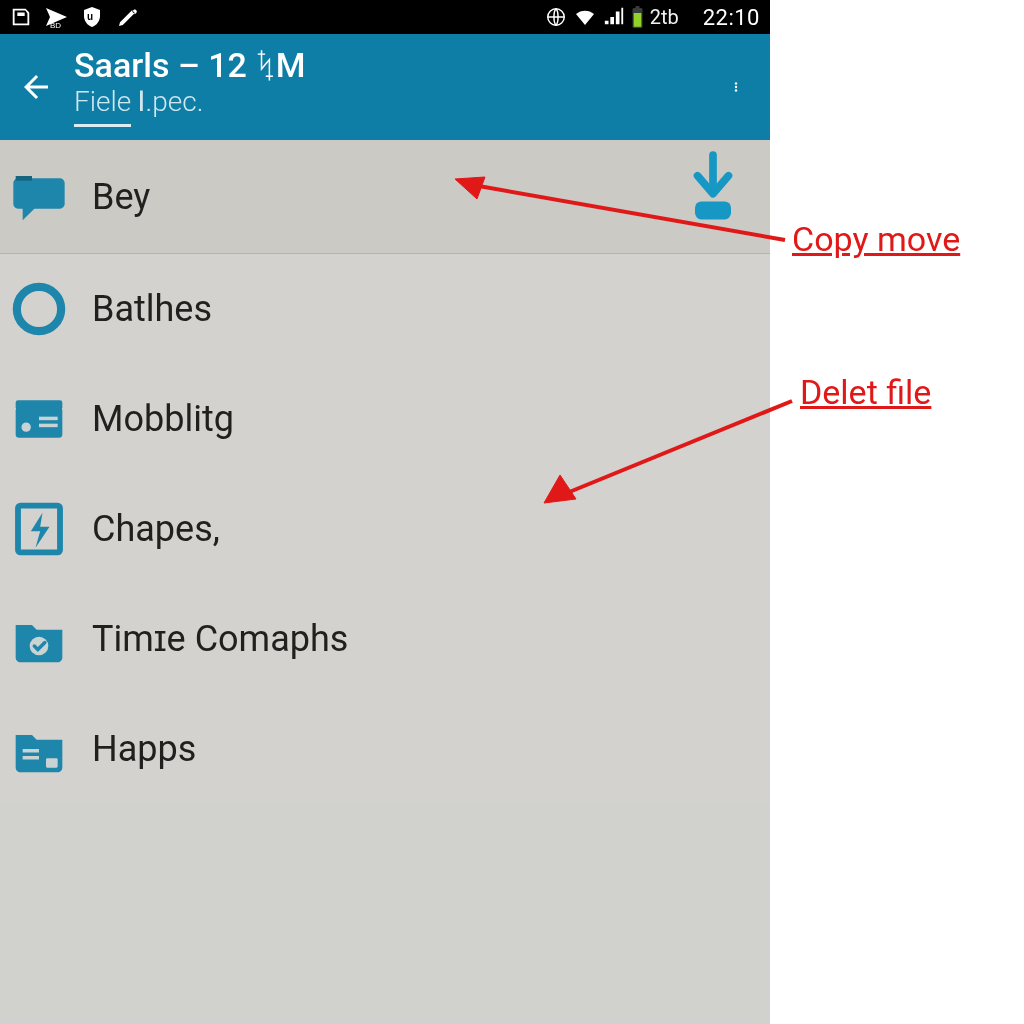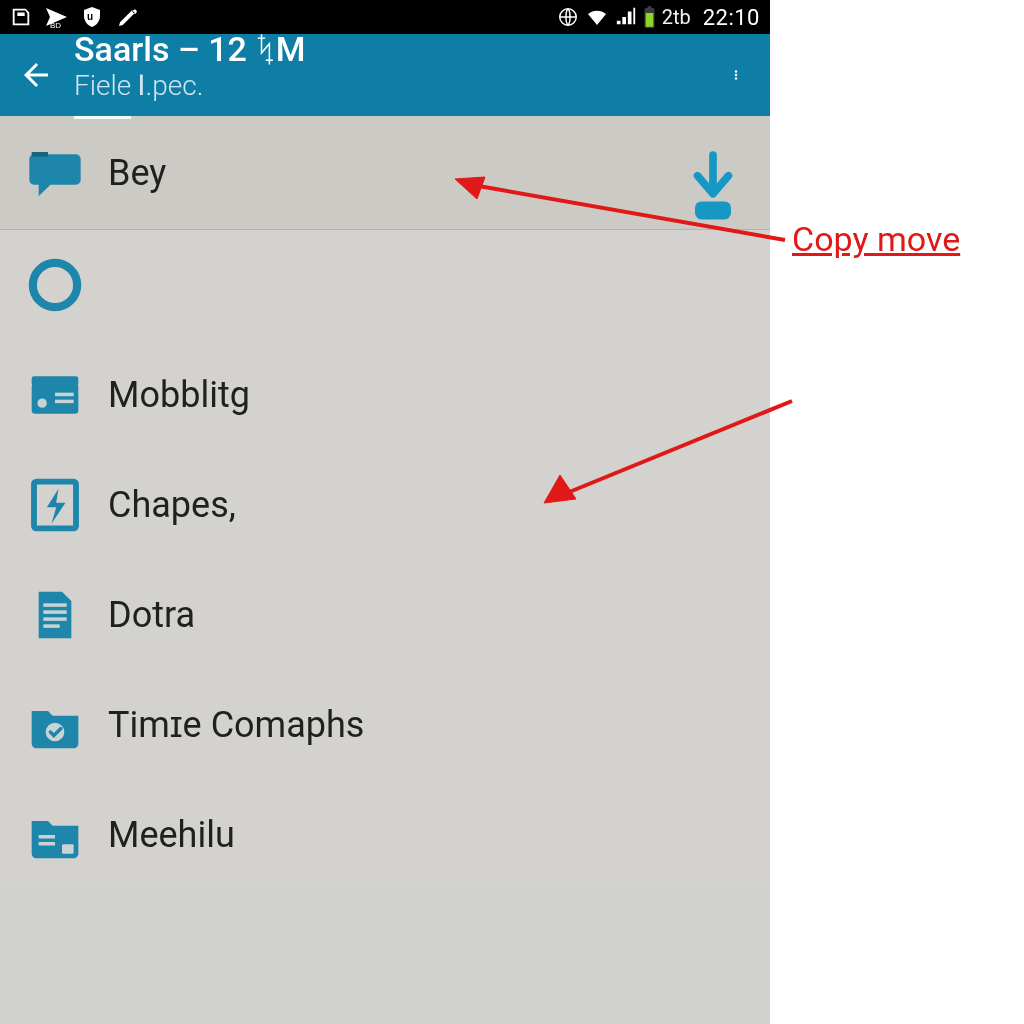--- a/index.html
+++ b/index.html
@@ -18,39 +18,39 @@
 
   .status-bar {
     position: relative; height: 34px; background: #000; color: #fff;
     display: flex; align-items: center; justify-content: space-between;
     padding: 0 10px; font-size: 20px; z-index: 2;
   }
   .status-left, .status-right { display: flex; align-items: center; gap: 12px; }
   .status-right { gap: 6px; }
   .si { display: inline-flex; align-items: center; justify-content: center; height: 24px; }
   .si svg { display: block; }
-  .clock { font-size: 22px; letter-spacing: 0.5px; margin-left: 4px; }
+  .clock { font-size: 22px; letter-spacing: 0.5px; margin-left: 16px; }
   .datelabel { font-size: 20px; margin-right: 2px; opacity: 0.95; }
 
   .app-bar {
-    position: relative; height: 82px; background: #0f7ea6;
+    position: relative; height: 106px; background: #0f7ea6;
     display: flex; align-items: center; color: #fff; z-index: 1;
     padding: 0 14px;
   }
   .back-icon { width: 44px; height: 44px; display: flex; align-items: center; justify-content: center; }
   .app-titles { margin-left: 16px; flex: 1; }
   .app-title { font-size: 34px; font-weight: 500; line-height: 1.1; }
   .app-subtitle { font-size: 28px; font-weight: 300; color: #cfe7ef; line-height: 1.1; margin-top: 2px; }
-  .app-subtitle .underline { display: inline-block; border-bottom: 3px solid rgba(255,255,255,0.85); padding-bottom: 14px; margin-right: 6px; }
+  .app-subtitle .underline { display: inline-block; border-bottom: 3px solid rgba(255,255,255,0.85); padding-bottom: 6px; margin-right: 6px; }
   .overflow { width: 40px; height: 60px; display: flex; align-items: center; justify-content: center; }
 
   .list { position: relative; z-index: 0; }
   .row {
     display: flex; align-items: center; height: 110px;
-    padding: 0 24px; background: #f4f3f0;
+    padding: 0 8px; background: #f4f3f0;
   }
   .row + .row { border-top: 0; }
   .row.first { background: #ece9e4; height: 114px; border-bottom: 1px solid #cfcfc9; }
   .ico { width: 62px; height: 62px; flex: 0 0 62px; display: flex; align-items: center; justify-content: center; margin-right: 22px; }
   .ico svg { width: 56px; height: 56px; }
   .label { font-size: 36px; color: #1a1a1a; font-weight: 400; }
   .row.first .label { font-weight: 400; }
 
   .dl-icon { position: absolute; right: 30px; top: 150px; width: 54px; height: 72px; z-index: 3; }
   .dl-icon svg { width: 54px; height: 72px; }
@@ -161,20 +161,21 @@
         </span>
         <span class="label">Bey</span>
       </div>
 
       <div class="row">
         <span class="ico">
           <svg viewBox="0 0 48 48">
               <circle cx="24" cy="24" r="19" fill="none" stroke="#1797c4" stroke-width="7"></circle>
             </svg>
         </span>
+        <span class="label">Batlhes</span>
       </div>
 
       <div class="row">
         <span class="ico">
           <svg viewBox="0 0 48 48">
               <rect x="4" y="14" width="40" height="26" rx="3" fill="#1797c4"></rect>
               <rect x="4" y="8" width="40" height="8" rx="2" fill="#1797c4"></rect>
               <circle cx="13" cy="31" r="4" fill="#eaf4f7"></circle>
               <rect x="24" y="22" width="16" height="3" fill="#eaf4f7"></rect>
               <rect x="24" y="28" width="16" height="3" fill="#eaf4f7"></rect>
@@ -186,32 +187,20 @@
       <div class="row">
         <span class="ico">
           <svg viewBox="0 0 48 48">
               <rect x="6" y="4" width="36" height="40" rx="2" fill="none" stroke="#1797c4" stroke-width="5"></rect>
               <path d="M27 10l-10 16h8l-4 14 12-18h-8l2-12z" fill="#1797c4"></path>
             </svg>
         </span>
         <span class="label">Chapes,</span>
       </div>
 
-      <div class="row">
-        <span class="ico">
-          <svg viewBox="0 0 48 48">
-              <path fill="#1797c4" d="M10 4h20l8 8v32H10V4z"></path>
-              <rect x="14" y="14" width="20" height="3" fill="#eaf4f7"></rect>
-              <rect x="14" y="20" width="20" height="3" fill="#eaf4f7"></rect>
-              <rect x="14" y="26" width="20" height="3" fill="#eaf4f7"></rect>
-              <rect x="14" y="32" width="14" height="3" fill="#eaf4f7"></rect>
-            </svg>
-        </span>
-        <span class="label">Dotra</span>
-      </div>
 
       <div class="row">
         <span class="ico">
           <svg viewBox="0 0 48 48">
               <path fill="#1797c4" d="M4 12h14l4 4h22v24c0 2-2 4-4 4H8c-2 0-4-2-4-4V12z"></path>
               <circle cx="24" cy="30" r="8" fill="#eaf4f7"></circle>
               <path d="M20 30l3 3 6-6" stroke="#1797c4" stroke-width="3" fill="none" stroke-linecap="round"></path>
             </svg>
         </span>
         <span class="label">Timɪe Comaphs</span>
@@ -219,35 +208,36 @@
 
       <div class="row">
         <span class="ico">
           <svg viewBox="0 0 48 48">
               <path fill="#1797c4" d="M4 12h14l4 4h22v24c0 2-2 4-4 4H8c-2 0-4-2-4-4V12z"></path>
               <rect x="10" y="24" width="14" height="3" fill="#eaf4f7"></rect>
               <rect x="10" y="30" width="14" height="3" fill="#eaf4f7"></rect>
               <rect x="30" y="32" width="10" height="8" rx="1" fill="#eaf4f7"></rect>
             </svg>
         </span>
-        <span class="label">Meehilu</span>
+        <span class="label">Happs</span>
       </div>
 
 
     </div>
   </div>
 
   <div class="ann" style="left:792px; top:219px;">Copy move</div>
   <div class="arrow" style="left:455px; top:165px; width:340px; height:90px;">
     <svg width="340" height="90">
       <line x1="330" y1="75" x2="18" y2="20" stroke-width="4"></line>
       <polygon points="0,14 30,12 22,34"></polygon>
     </svg>
   </div>
 
+  <div class="ann" style="left:800px; top:372px;">Delet file</div>
   <div class="arrow" style="left:540px; top:395px; width:260px; height:120px;">
     <svg width="260" height="120">
       <line x1="252" y1="6" x2="22" y2="100" stroke-width="4"></line>
       <polygon points="4,108 36,104 20,80"></polygon>
     </svg>
   </div>
 
 </div>
 
 </body></html>

